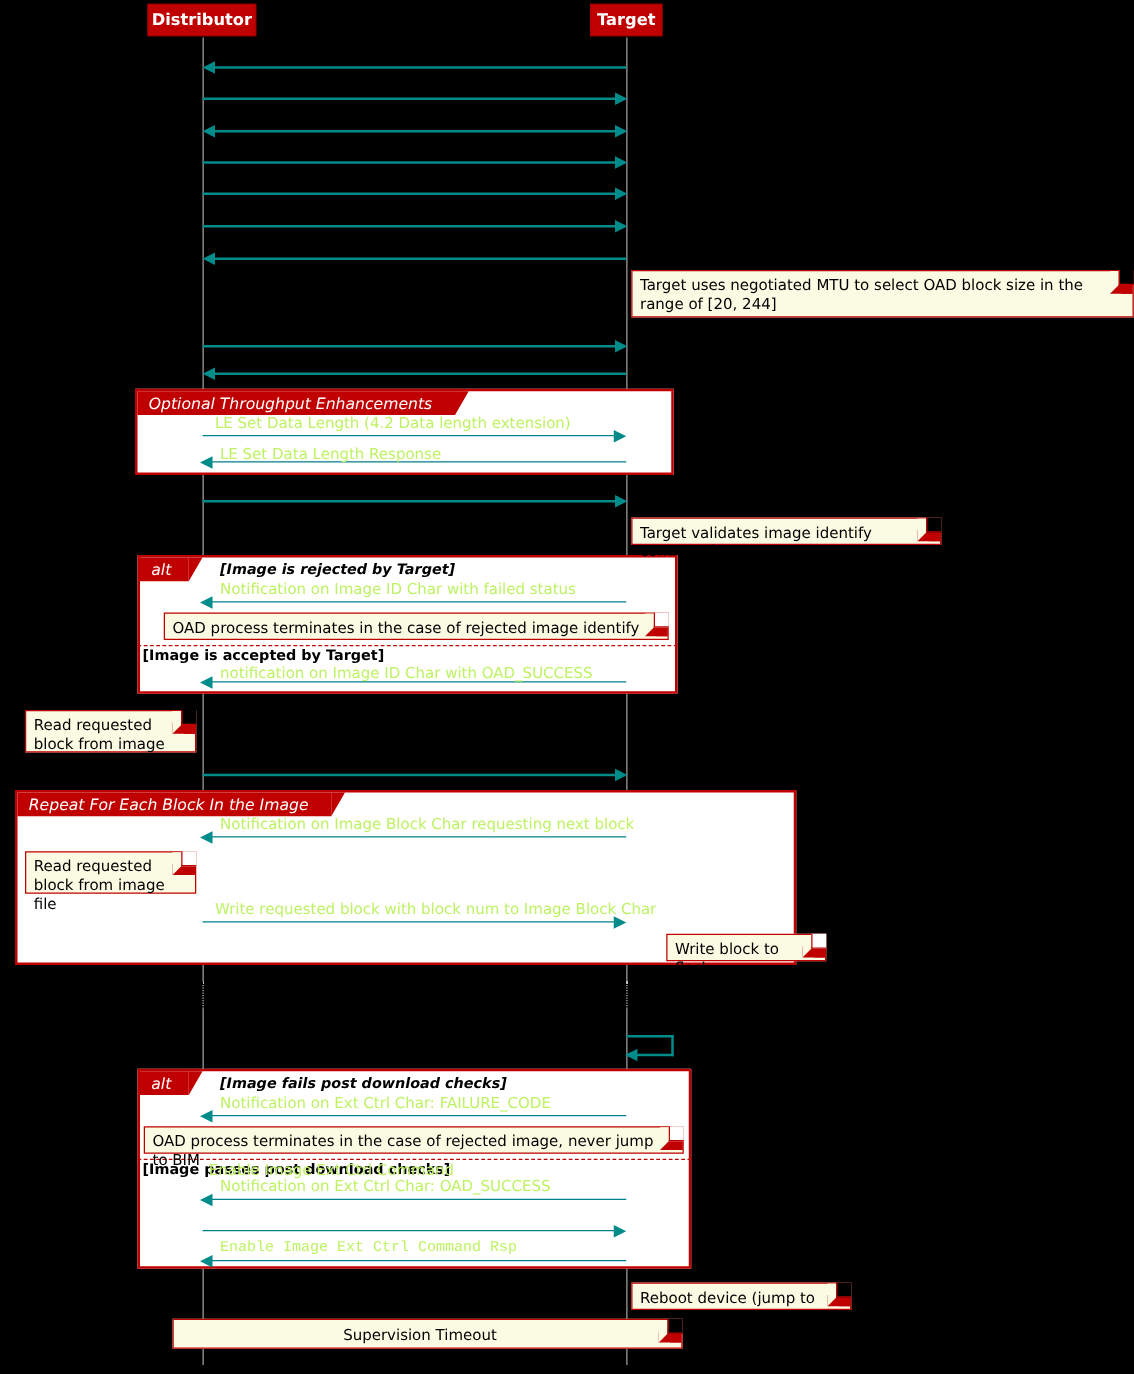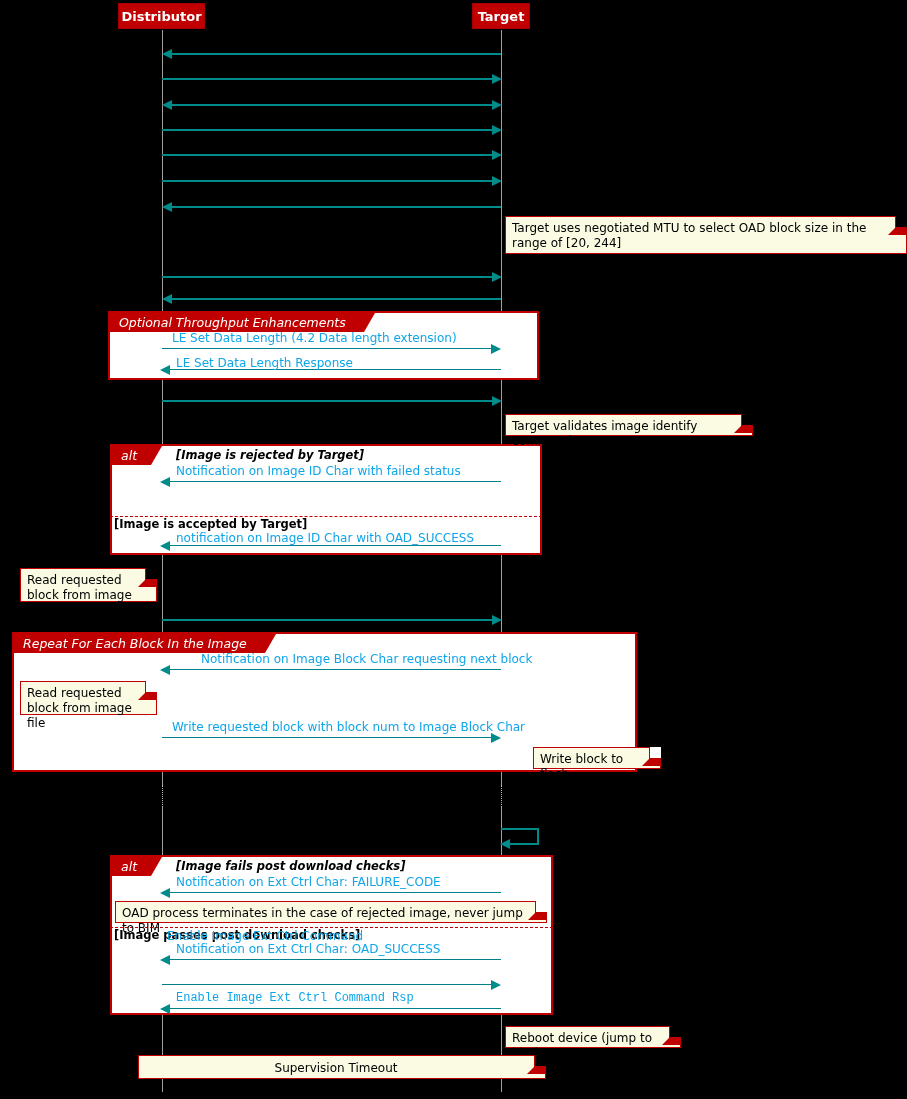--- a/index.html
+++ b/index.html
@@ -56,21 +56,21 @@
   }
   .arrowhead.right{
     border-top:5px solid transparent;border-bottom:5px solid transparent;
     border-left:10px solid #008B8B;
   }
   .arrowhead.left{
     border-top:5px solid transparent;border-bottom:5px solid transparent;
     border-right:10px solid #008B8B;
   }
   .msg-label{
-    position:absolute;font-size:12px;color:#0ea5e9;white-space:nowrap;z-index:22;
+    position:absolute;font-size:12px;color:#bef264;white-space:nowrap;z-index:22;
   }
 
   
   .selfmsg{
     position:absolute;border:2px solid #008B8B;border-left:none;
     box-sizing:border-box;z-index:20;background:transparent;
   }
 
   
   .note{
@@ -176,20 +176,24 @@
   </div>
 
   <div class="group" style="left:110px;top:444px;width:432px;height:111px;"></div>
   <div class="group-tab" style="left:112px;top:446px;padding-right:14px;">alt</div>
   <div class="group-cond" style="left:176px;top:448px;">[Image is rejected by Target]</div>
 
   <div class="msg thin" style="left:166px;top:481px;width:335px;"></div>
   <div class="arrowhead left" style="left:160px;top:477px;"></div>
   <div class="msg-label" style="left:176px;top:464px;text-align:center;">Notification on Image ID Char with failed status</div>
 
+  <div class="note" style="left:131px;top:490px;width:404px;height:22px;">
+    <span class="fold" style="background:#FFFFFF;"></span>
+    <span>OAD process terminates in the case of rejected image identify</span>
+  </div>
 
   <div class="group-divider" style="left:110px;top:516px;width:432px;"></div>
   <div class="group-cond upright" style="left:114px;top:517px;">[Image is accepted by Target]</div>
 
   <div class="msg thin" style="left:166px;top:545px;width:335px;"></div>
   <div class="arrowhead left" style="left:160px;top:541px;"></div>
   <div class="msg-label" style="left:176px;top:531px;">notification on Image ID Char with OAD_SUCCESS</div>
 
   <div class="note" style="left:20px;top:568px;width:137px;height:34px;">
     <span class="fold"></span>
@@ -198,21 +202,21 @@
 
   <div class="msg" style="left:162px;top:619px;width:335px;"></div>
   <div class="arrowhead right" style="left:492px;top:615px;"></div>
   <div class="msg-label" style="left:172px;top:602px;"></div>
 
   <div class="group" style="left:12px;top:632px;width:625px;height:140px;"></div>
   <div class="group-tab" style="left:14px;top:634px;">Repeat For Each Block In the Image</div>
 
   <div class="msg thin" style="left:166px;top:669px;width:335px;"></div>
   <div class="arrowhead left" style="left:160px;top:665px;"></div>
-  <div class="msg-label" style="left:176px;top:652px;margin-left:25px;">Notification on Image Block Char requesting next block</div>
+  <div class="msg-label" style="left:176px;top:652px;">Notification on Image Block Char requesting next block</div>
 
   <div class="note" style="left:20px;top:681px;width:137px;height:34px;">
     <span class="fold" style="background:#FFFFFF;"></span>
     <span>Read requested block from image file</span>
   </div>
 
   <div class="msg thin" style="left:162px;top:737px;width:335px;"></div>
   <div class="arrowhead right" style="left:491px;top:733px;"></div>
   <div class="msg-label" style="left:172px;top:720px;">Write requested block with block num to Image Block Char</div>
 

